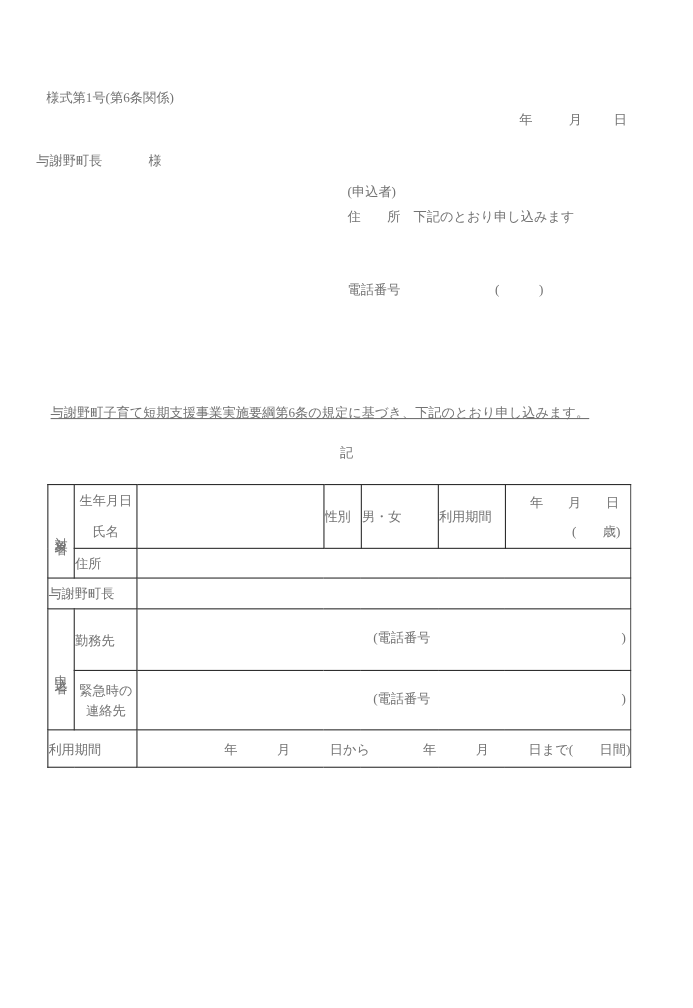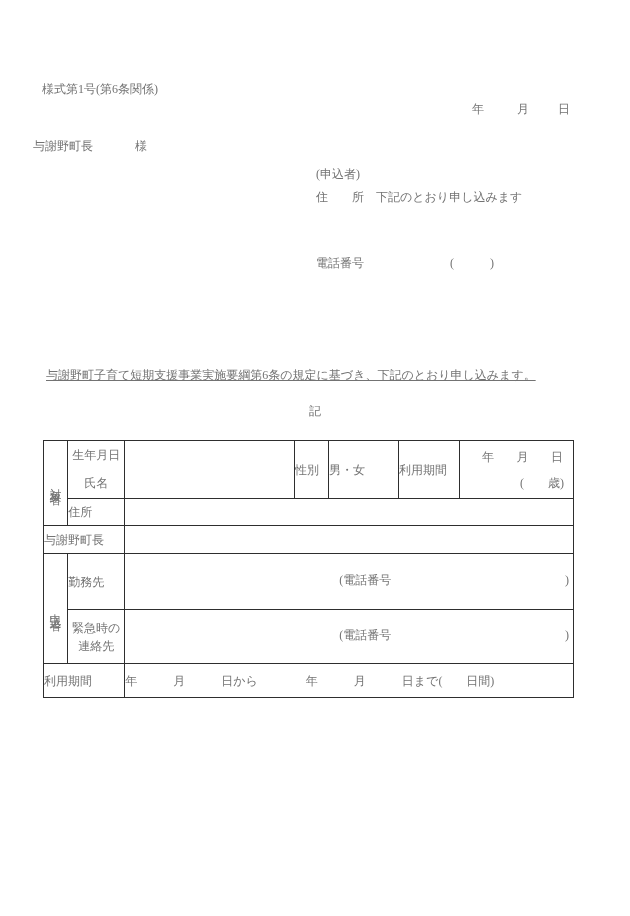--- a/index.html
+++ b/index.html
@@ -63,21 +63,21 @@
     display: inline-block;
     writing-mode: vertical-rl;
     text-orientation: upright;
     letter-spacing: 3px;
     line-height: 1;
   }
   .birth-line1 { display: flex; justify-content: space-between; padding: 0 10px 0 22px; }
   .birth-line2 { text-align: right; padding: 14px 9px 0 0; }
   td.phone-cell { vertical-align: bottom; }
   .phone-line { display: flex; justify-content: space-between; padding: 0 4px 3px 214px; }
-  td.period-value { text-align: left; padding-left: 16px; }
+  td.period-value { text-align: right; padding-left: 16px; }
 </style>
 </head>
 <body>
 
 <div class="page">
 
   <div class="abs form-number">様式第1号(第6条関係)</div>
 
   <div class="abs header-date">
     <span class="y">年</span><span class="m">月</span><span class="d">日</span>

